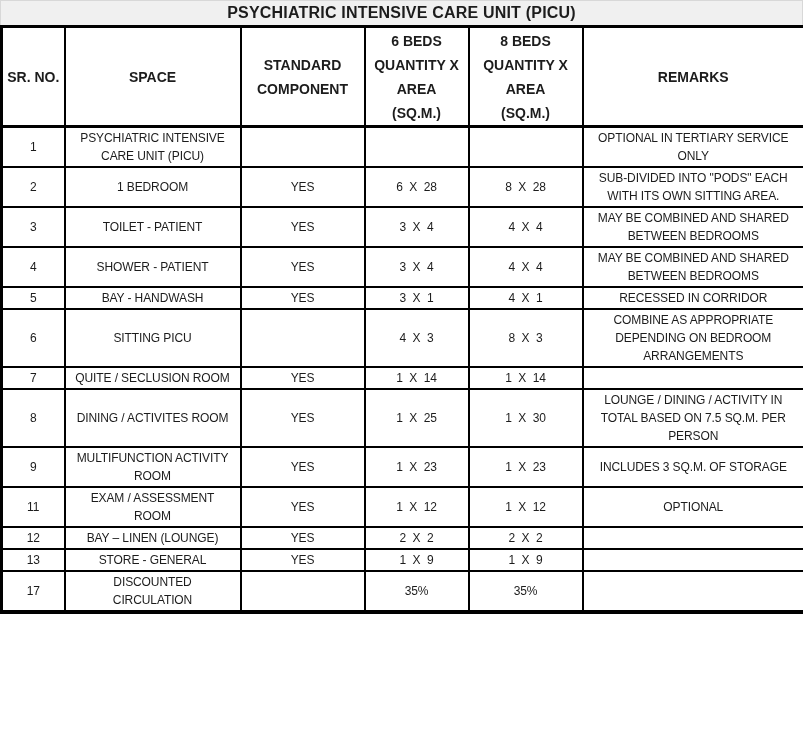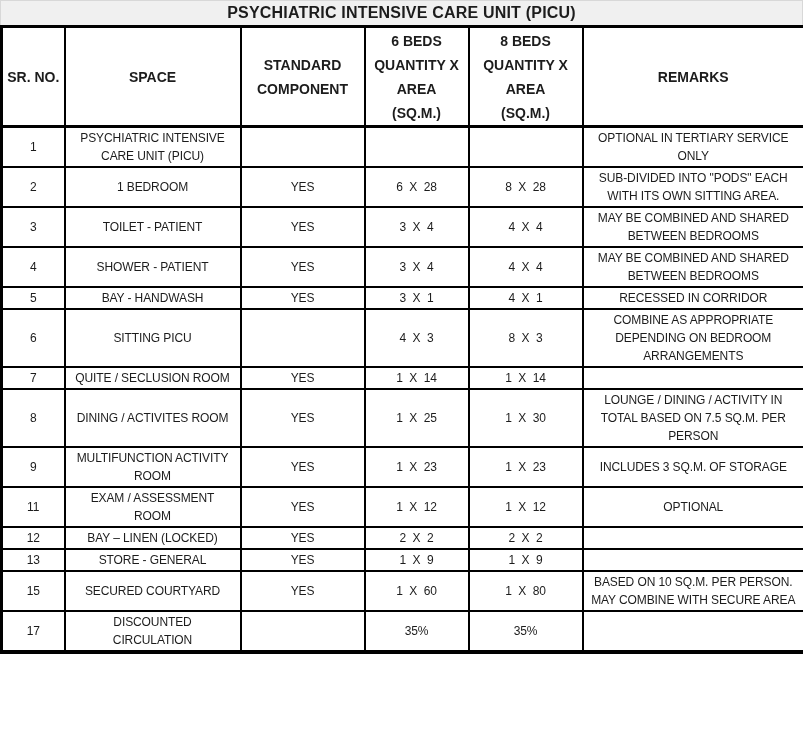--- a/index.html
+++ b/index.html
@@ -166,41 +166,33 @@
         <tr>
           <td class="col-sr">11</td>
           <td class="col-space">EXAM / ASSESSMENT ROOM</td>
           <td class="col-standard">YES</td>
           <td class="col-beds6">1  X  12</td>
           <td class="col-beds8">1  X  12</td>
           <td class="col-remarks">OPTIONAL</td>
         </tr>
         <tr>
           <td class="col-sr">12</td>
-          <td class="col-space">BAY – LINEN (LOCKED)</td>
+          <td class="col-space">BAY – LINEN (LOUNGE)</td>
           <td class="col-standard">YES</td>
           <td class="col-beds6">2  X  2</td>
           <td class="col-beds8">2  X  2</td>
           <td class="col-remarks"></td>
         </tr>
         <tr>
           <td class="col-sr">13</td>
           <td class="col-space">STORE - GENERAL</td>
           <td class="col-standard">YES</td>
           <td class="col-beds6">1  X  9</td>
           <td class="col-beds8">1  X  9</td>
           <td class="col-remarks"></td>
-        </tr>
-        <tr>
-          <td class="col-sr">15</td>
-          <td class="col-space">SECURED COURTYARD</td>
-          <td class="col-standard">YES</td>
-          <td class="col-beds6">1  X  60</td>
-          <td class="col-beds8">1  X  80</td>
-          <td class="col-remarks">BASED ON 10 SQ.M. PER PERSON. MAY COMBINE WITH SECURE AREA</td>
         </tr>
         <tr>
           <td class="col-sr">17</td>
           <td class="col-space">DISCOUNTED CIRCULATION</td>
           <td class="col-standard"></td>
           <td class="col-beds6">35%</td>
           <td class="col-beds8">35%</td>
           <td class="col-remarks"></td>
         </tr>
       </tbody>

